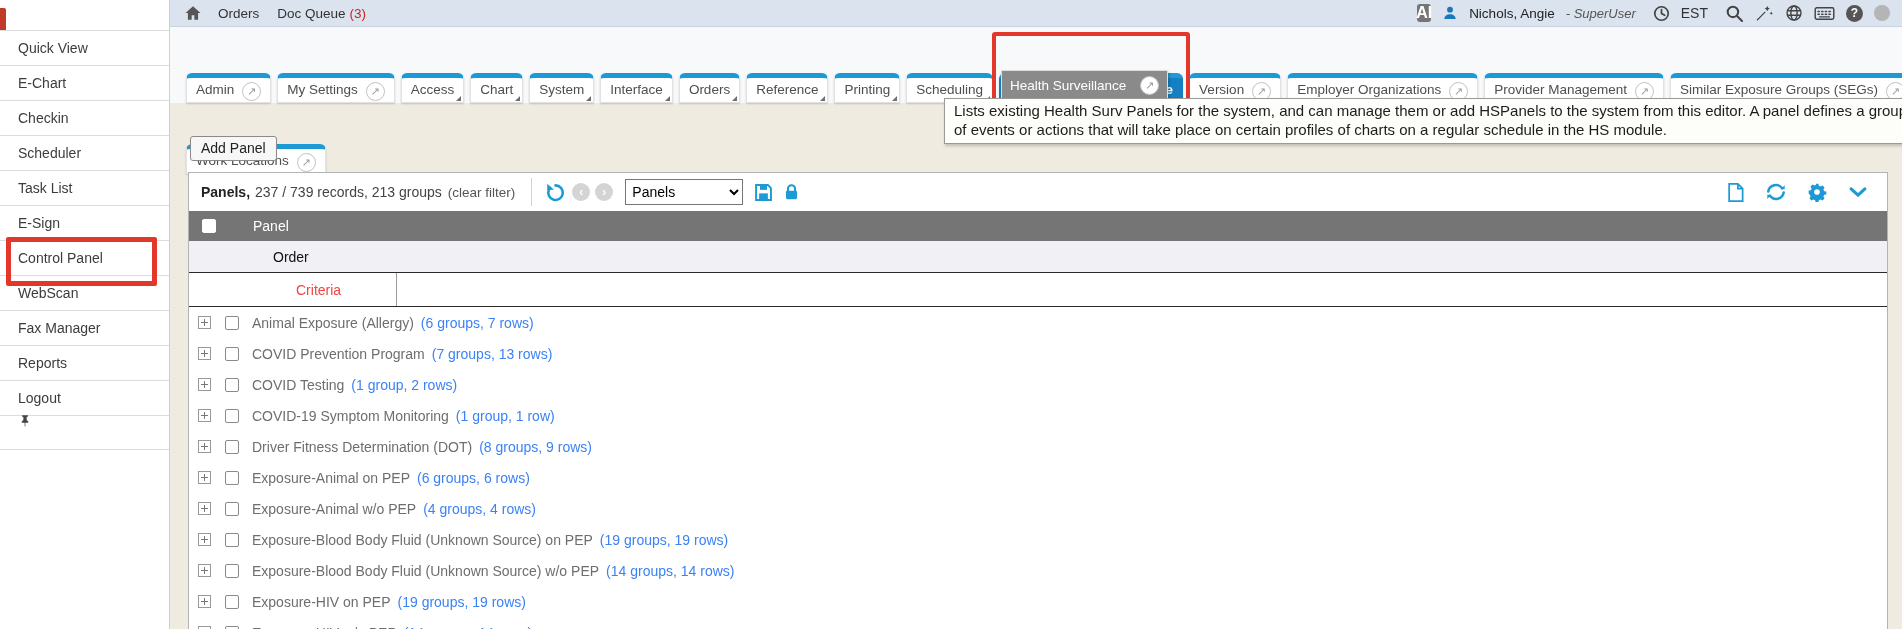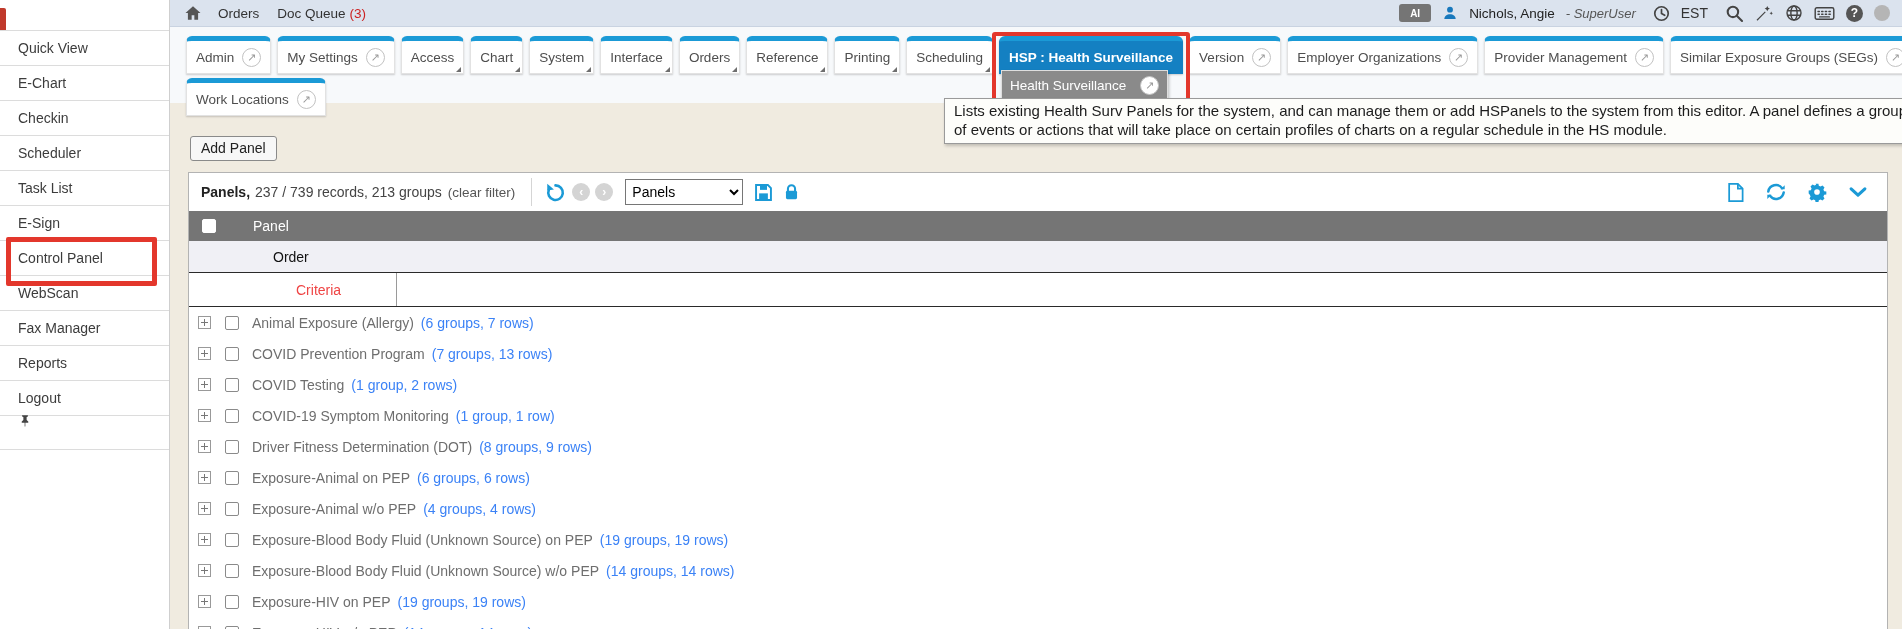--- a/index.html
+++ b/index.html
@@ -14,34 +14,34 @@
   .side-list li { position:relative; height:35px; line-height:35px; padding-left:18px; font-size:14px; color:#3c3c3c; border-top:1px solid #dcdcdc; cursor:default; background:#fff; }
   .side-list li:last-child { border-bottom:1px solid #dcdcdc; }
   .red-outline { position:absolute; left:6px; right:12px; top:-4px; height:49px; border:5px solid #e3372c; border-radius:2px; pointer-events:none; z-index:9; }
   .pin-row svg { vertical-align:middle; margin-top:-3px; }
 
   
   .topbar { position:absolute; left:170px; top:0; right:0; height:27px; background:#dbe3ee; border-bottom:1px solid #c9d3e1; display:flex; align-items:center; padding:0 12px 0 14px; z-index:4; }
   .topbar .crumb { font-size:13.5px; color:#333; margin-right:18px; cursor:pointer; }
   .topbar .count { color:#cc2222; margin-left:-13px; margin-right:10px; font-size:13.5px; }
   .tb-right { margin-left:auto; display:flex; align-items:center; gap:11px; }
-  .ai-badge { width:32px; height:18px; background:#757575; color:#fff; font-weight:bold; font-size:10px; border-radius:3px; display:flex; align-items:center; justify-content:center; }
+  .ai-badge { width:14px; height:18px; background:#757575; color:#fff; font-weight:bold; font-size:16px; border-radius:3px; display:flex; align-items:center; justify-content:center; }
   .tb-name { font-size:13.5px; color:#222; }
   .tb-role { font-size:13px; color:#555; font-style:italic; margin-right:6px; }
   .tb-tz { font-size:14px; color:#333; margin-right:6px; }
   .help-circle { width:17px; height:17px; border-radius:50%; background:#555; color:#fff; font-size:12px; font-weight:bold; display:flex; align-items:center; justify-content:center; }
   .gray-dot { width:16px; height:16px; border-radius:50%; background:#b5b5b5; }
   .tb-icon { display:inline-flex; align-items:center; }
 
   
   .tabzone { position:absolute; left:170px; top:27px; right:0; height:76px; background:#f7f9fb; z-index:6; }
   .tab-row { display:flex; align-items:flex-start; padding-left:16px; gap:6px; }
   .tab-row.r1 { margin-top:9px; }
   .tab-row.r2 { margin-top:4px; }
-  .tab { position:relative; height:30px; background:#fff; border:1px solid #e2e2e2; border-top:5px solid #1b9ad6; border-radius:6px 6px 0 0; display:flex; align-items:center; padding:16px 9px; font-size:13.5px; color:#4e4e4e; box-shadow:0 1px 2px rgba(0,0,0,.18); cursor:pointer; white-space:nowrap; }
+  .tab { position:relative; height:30px; background:#fff; border:1px solid #e2e2e2; border-top:5px solid #1b9ad6; border-radius:6px 6px 0 0; display:flex; padding:4px 9px; font-size:13.5px; color:#4e4e4e; box-shadow:0 1px 2px rgba(0,0,0,.18); cursor:pointer; white-space:nowrap;margin-top:37px; }
   .tab.selected { background:#1480c2; border-color:#1480c2; border-top-color:#1b9ad6; color:#fff; font-weight:bold; }
   .circ-arrow { width:19px; height:19px; margin-left:8px; border:1px solid #c2c2c2; border-radius:50%; color:#9a9a9a; font-size:11px; line-height:17px; text-align:center; background:#fff; flex:0 0 auto; }
   .corner { position:absolute; right:2px; bottom:1px; width:0; height:0; border-left:5px solid transparent; border-bottom:5px solid #6e6e6e; }
   .hsp-wrap { position:relative; }
   .red-box { position:absolute; left:-7px; right:-7px; top:-4px; height:72px; border:4px solid #e3372c; border-radius:3px; z-index:40; pointer-events:none; }
   .hsp-dropdown { position:absolute; left:2px; top:34px; height:30px; background:#8a8a8a; border:1px solid #dedede; color:#fff; display:flex; align-items:center; padding:0 8px; font-size:13.5px; white-space:nowrap; z-index:35; box-shadow:1px 2px 3px rgba(0,0,0,.25); cursor:pointer; }
   .hsp-dropdown .circ-arrow { background:#fff; }
 
   
   .beige { position:absolute; left:170px; top:103px; right:0; bottom:0; background:#f0ebe0; z-index:1; }

